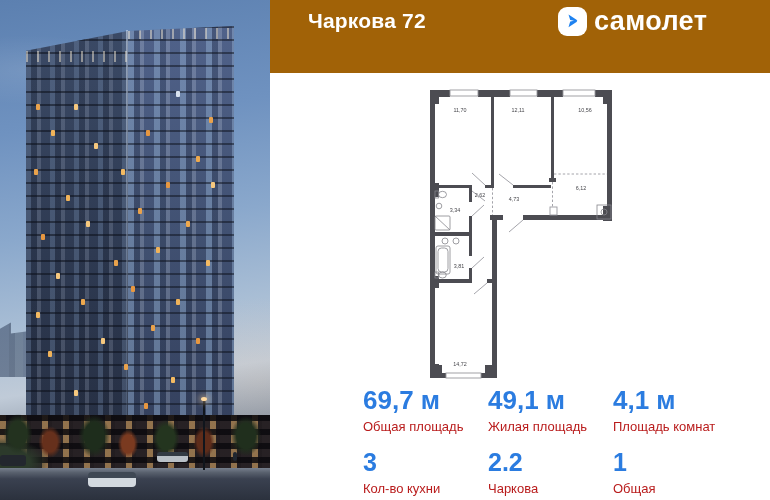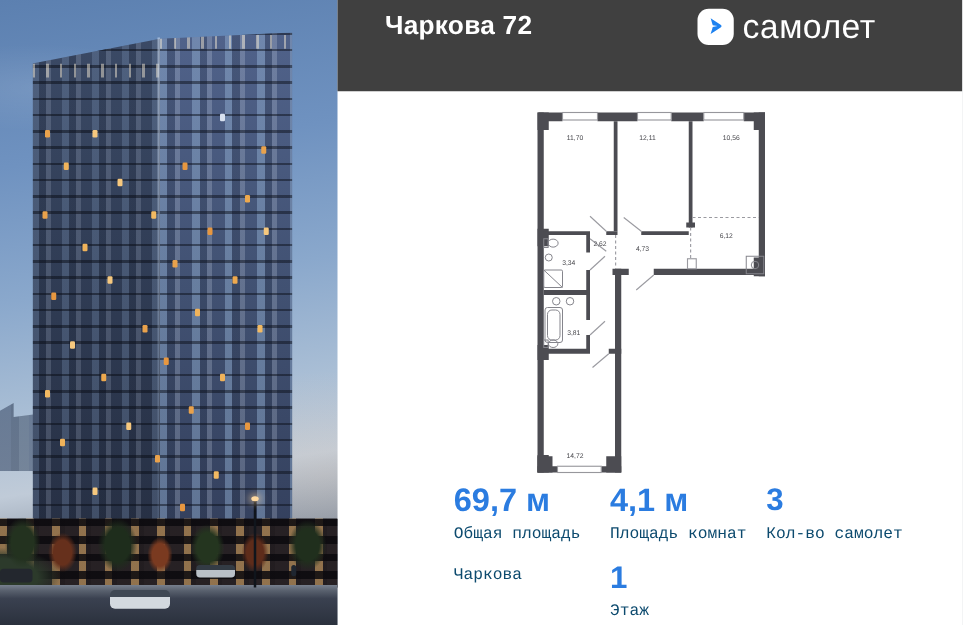--- a/index.html
+++ b/index.html
@@ -90,46 +90,46 @@
   .car.b{left:157px;top:452px;width:31px;height:10px;
     background:linear-gradient(180deg,#333b44 0 40%,#b9c0c7 40%);}
   .car.c{left:0px;top:455px;width:26px;height:11px;background:#23272e;}
   .lamp{position:absolute;left:203px;top:400px;width:2px;height:70px;background:#10151c;}
   .lamp::before{content:"";position:absolute;left:-2px;top:-3px;width:6px;height:4px;border-radius:50%;
     background:#ffd9a0;box-shadow:0 0 6px 2px rgba(255,215,160,.55);}
   .person{position:absolute;left:233px;top:452px;width:4px;height:9px;border-radius:2px;background:#1f2630;}
 
   
   .header{
-    position:absolute;left:270px;top:0;width:500px;height:73px;background:#404040;
+    position:absolute;left:270px;top:0;width:500px;height:73px;background:#a16207;
   }
   .title{
     position:absolute;left:38px;top:9px;margin:0;
     font-size:21px;font-weight:700;color:#ffffff;letter-spacing:.2px;
   }
   .logo{position:absolute;left:288px;top:7px;display:flex;align-items:center;gap:7px;cursor:pointer;}
   .logo-badge{
     width:29px;height:29px;border-radius:9px;background:#ffffff;
     display:flex;align-items:center;justify-content:center;
   }
   .logo-badge svg{display:block;}
-  .logo-text{font-size:27px;font-weight:400;color:#ffffff;letter-spacing:.4px;line-height:29px;}
+  .logo-text{font-size:27px;font-weight:700;color:#ffffff;letter-spacing:.4px;line-height:29px;}
 
   
   .plan{position:absolute;left:425px;top:88px;width:190px;height:292px;}
   .plan text{fill:#46464b;font-family:"Liberation Sans",sans-serif;font-size:5.4px;}
 
   
   .stats{
     position:absolute;left:315px;top:386px;width:430px;
     display:grid;grid-template-columns:125px 125px 125px;row-gap:14px;margin-left:48px;
   }
   .stat-value{font-size:26px;line-height:29px;font-weight:700;color:#2b7ce0;}
   .row2 .stat-value{font-size:25px;}
-  .stat-label{margin-top:4px;font-size:13px;line-height:15px;color:#0c4a6e;font-family:Liberation Mono, monospace;}
+  .stat-label{margin-top:4px;font-size:13px;line-height:15px;color:#b91c1c;}
 </style>
 </head>
 <body>
 
 <div class="card">
 
   <div class="photo">
     <div class="city"></div>
     <div class="tower">
       <div class="face left"></div>
@@ -257,29 +257,34 @@
       <text x="35" y="278">14,72</text>
     </g>
   </svg>
 
   <div class="stats">
     <div class="stat">
       <div class="stat-value">69,7 м</div>
       <div class="stat-label">Общая площадь</div>
     </div>
     <div class="stat">
+      <div class="stat-value">49,1 м</div>
+      <div class="stat-label">Жилая площадь</div>
+    </div>
+    <div class="stat">
       <div class="stat-value">4,1 м</div>
       <div class="stat-label">Площадь комнат</div>
     </div>
     <div class="stat row2">
       <div class="stat-value">3</div>
-      <div class="stat-label">Кол-во самолет</div>
+      <div class="stat-label">Кол-во кухни</div>
     </div>
     <div class="stat row2">
+      <div class="stat-value">2.2</div>
       <div class="stat-label">Чаркова</div>
     </div>
     <div class="stat row2">
       <div class="stat-value">1</div>
-      <div class="stat-label">Этаж</div>
+      <div class="stat-label">Общая</div>
     </div>
   </div>
 
 </div>
 
 </body></html>

